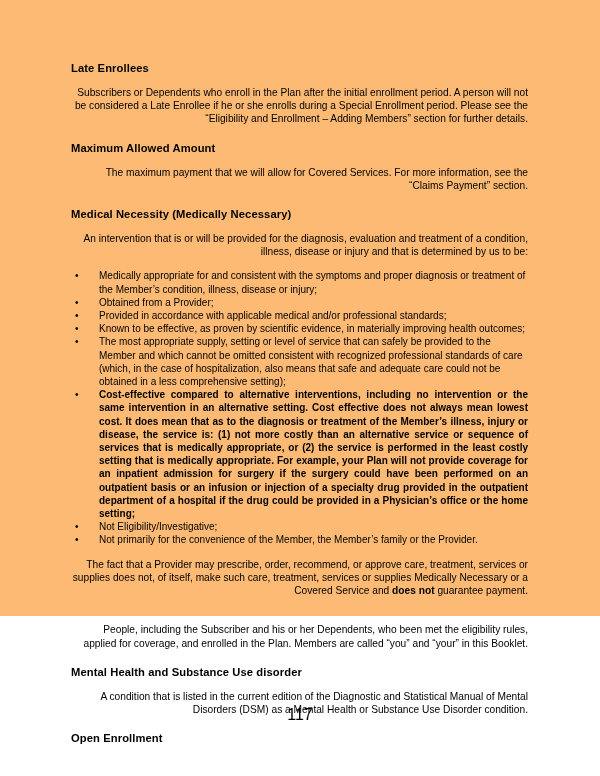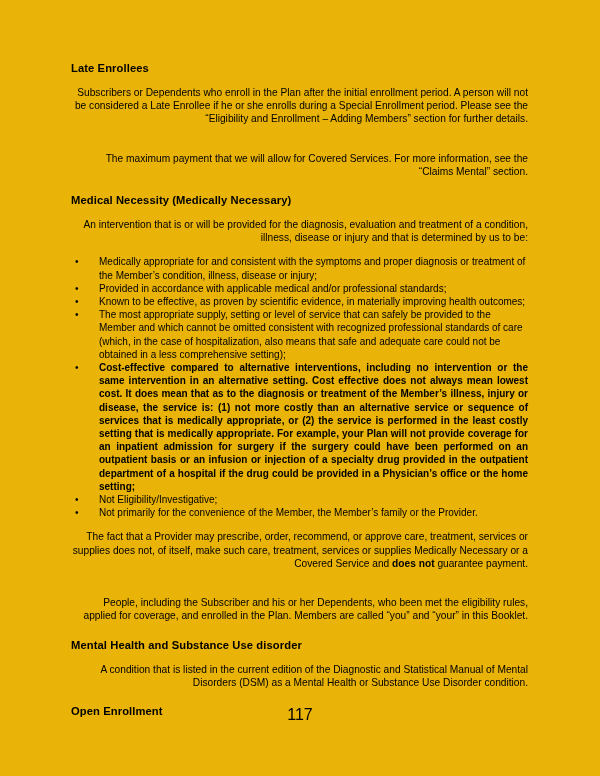--- a/index.html
+++ b/index.html
@@ -11,22 +11,22 @@
     width: 600px;
     height: 776px;
     overflow: hidden;
     font-family: "Liberation Sans", sans-serif;
     color: #000000;
     -webkit-font-smoothing: antialiased;
   }
   .page {
     position: relative;
     width: 600px;
-    height: 776px;
-    background: #eab308;
+    height: 616px;
+    background: #fdba74;
   }
   .content {
     position: absolute;
     left: 71px;
     top: 61px;
     width: 457px;
   }
 
   h2.section-heading {
     font-size: 11.2px;
@@ -95,32 +95,34 @@
 
 <div class="page">
   <div class="content">
 
     <h2 class="section-heading">Late Enrollees</h2>
     <div class="gap-after-heading"></div>
     <p class="body-text">Subscribers or Dependents who enroll in the Plan after the initial enrollment period.  A person will not be considered a Late Enrollee if he or she enrolls during a Special Enrollment period.  Please see the “Eligibility and Enrollment – Adding Members” section for further details.</p>
 
     <div class="gap-before-heading"></div>
 
+    <h2 class="section-heading">Maximum Allowed Amount</h2>
     <div class="gap-after-heading"></div>
-    <p class="body-text">The maximum payment that we will allow for Covered Services.  For more information, see the “Claims Mental” section.</p>
+    <p class="body-text">The maximum payment that we will allow for Covered Services.  For more information, see the “Claims Payment” section.</p>
 
     <div class="gap-before-heading"></div>
 
     <h2 class="section-heading">Medical Necessity (Medically Necessary)</h2>
     <div class="gap-after-heading"></div>
     <p class="body-text">An intervention that is or will be provided for the diagnosis, evaluation and treatment of a condition, illness, disease or injury and that is determined by us to be:</p>
     <div class="gap-small"></div>
 
     <ul class="bullet-list">
       <li><span class="txt">Medically appropriate for and consistent with the symptoms and proper diagnosis or treatment of the Member’s condition, illness, disease or injury;</span></li>
+      <li><span class="txt">Obtained from a Provider;</span></li>
       <li><span class="txt">Provided in accordance with applicable medical and/or professional standards;</span></li>
       <li><span class="txt">Known to be effective, as proven by scientific evidence, in materially improving health outcomes;</span></li>
       <li><span class="txt">The most appropriate supply, setting or level of service that can safely be provided to the Member and which cannot be omitted consistent with recognized professional standards of care (which, in the case of hospitalization, also means that safe and adequate care could not be obtained in a less comprehensive setting);</span></li>
       <li class="justified">
           <span class="txt">Cost-effective compared to alternative interventions, including no intervention or the same intervention in an alternative setting.  Cost effective does not always mean lowest cost.  It does mean that as to the diagnosis or treatment of the Member’s illness, injury or disease, the service is: (1) not more costly than an alternative service or sequence of services that is medically appropriate, or (2) the service is performed in the least costly setting that is medically appropriate.  For example, your Plan will not provide coverage for an inpatient admission for surgery if the surgery could have been performed on an outpatient basis or an infusion or injection of a specialty drug provided in the outpatient department of a hospital if the drug could be provided in a Physician’s office or the home setting;</span>
         </li>
       <li><span class="txt">Not Eligibility/Investigative;</span></li>
       <li><span class="txt">Not primarily for the convenience of the Member, the Member’s family or the Provider.</span></li>
     </ul>
 

